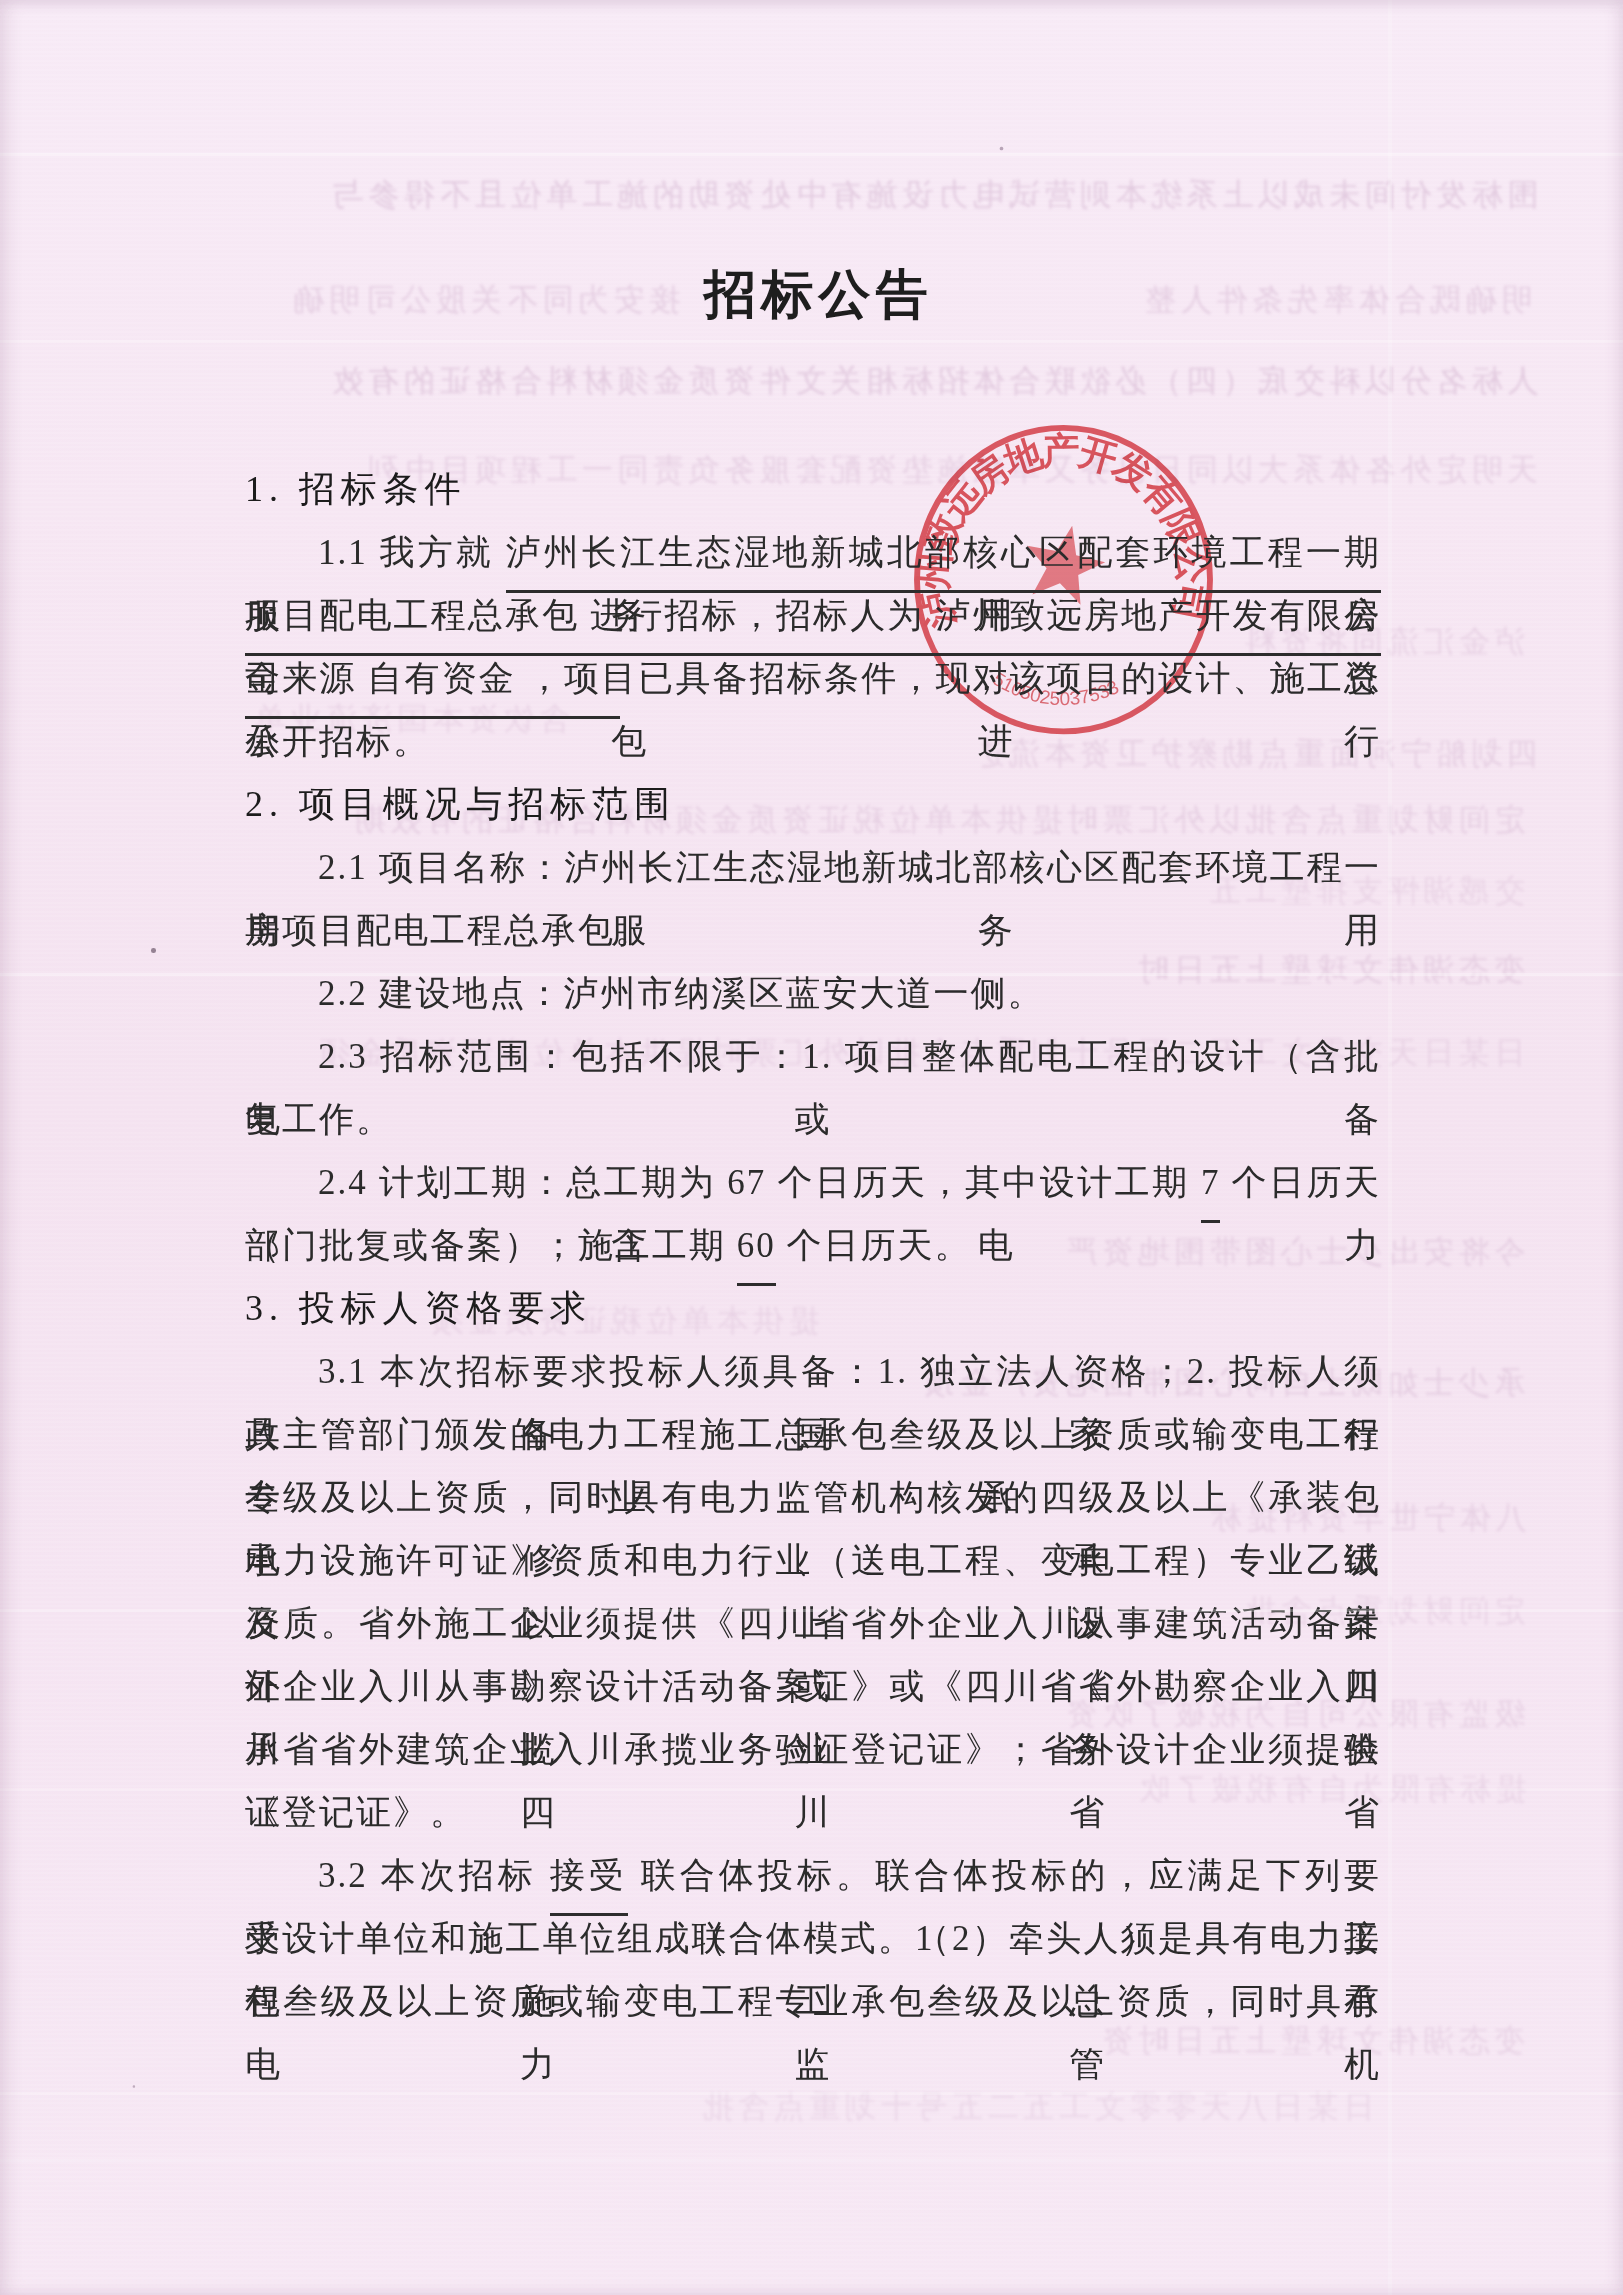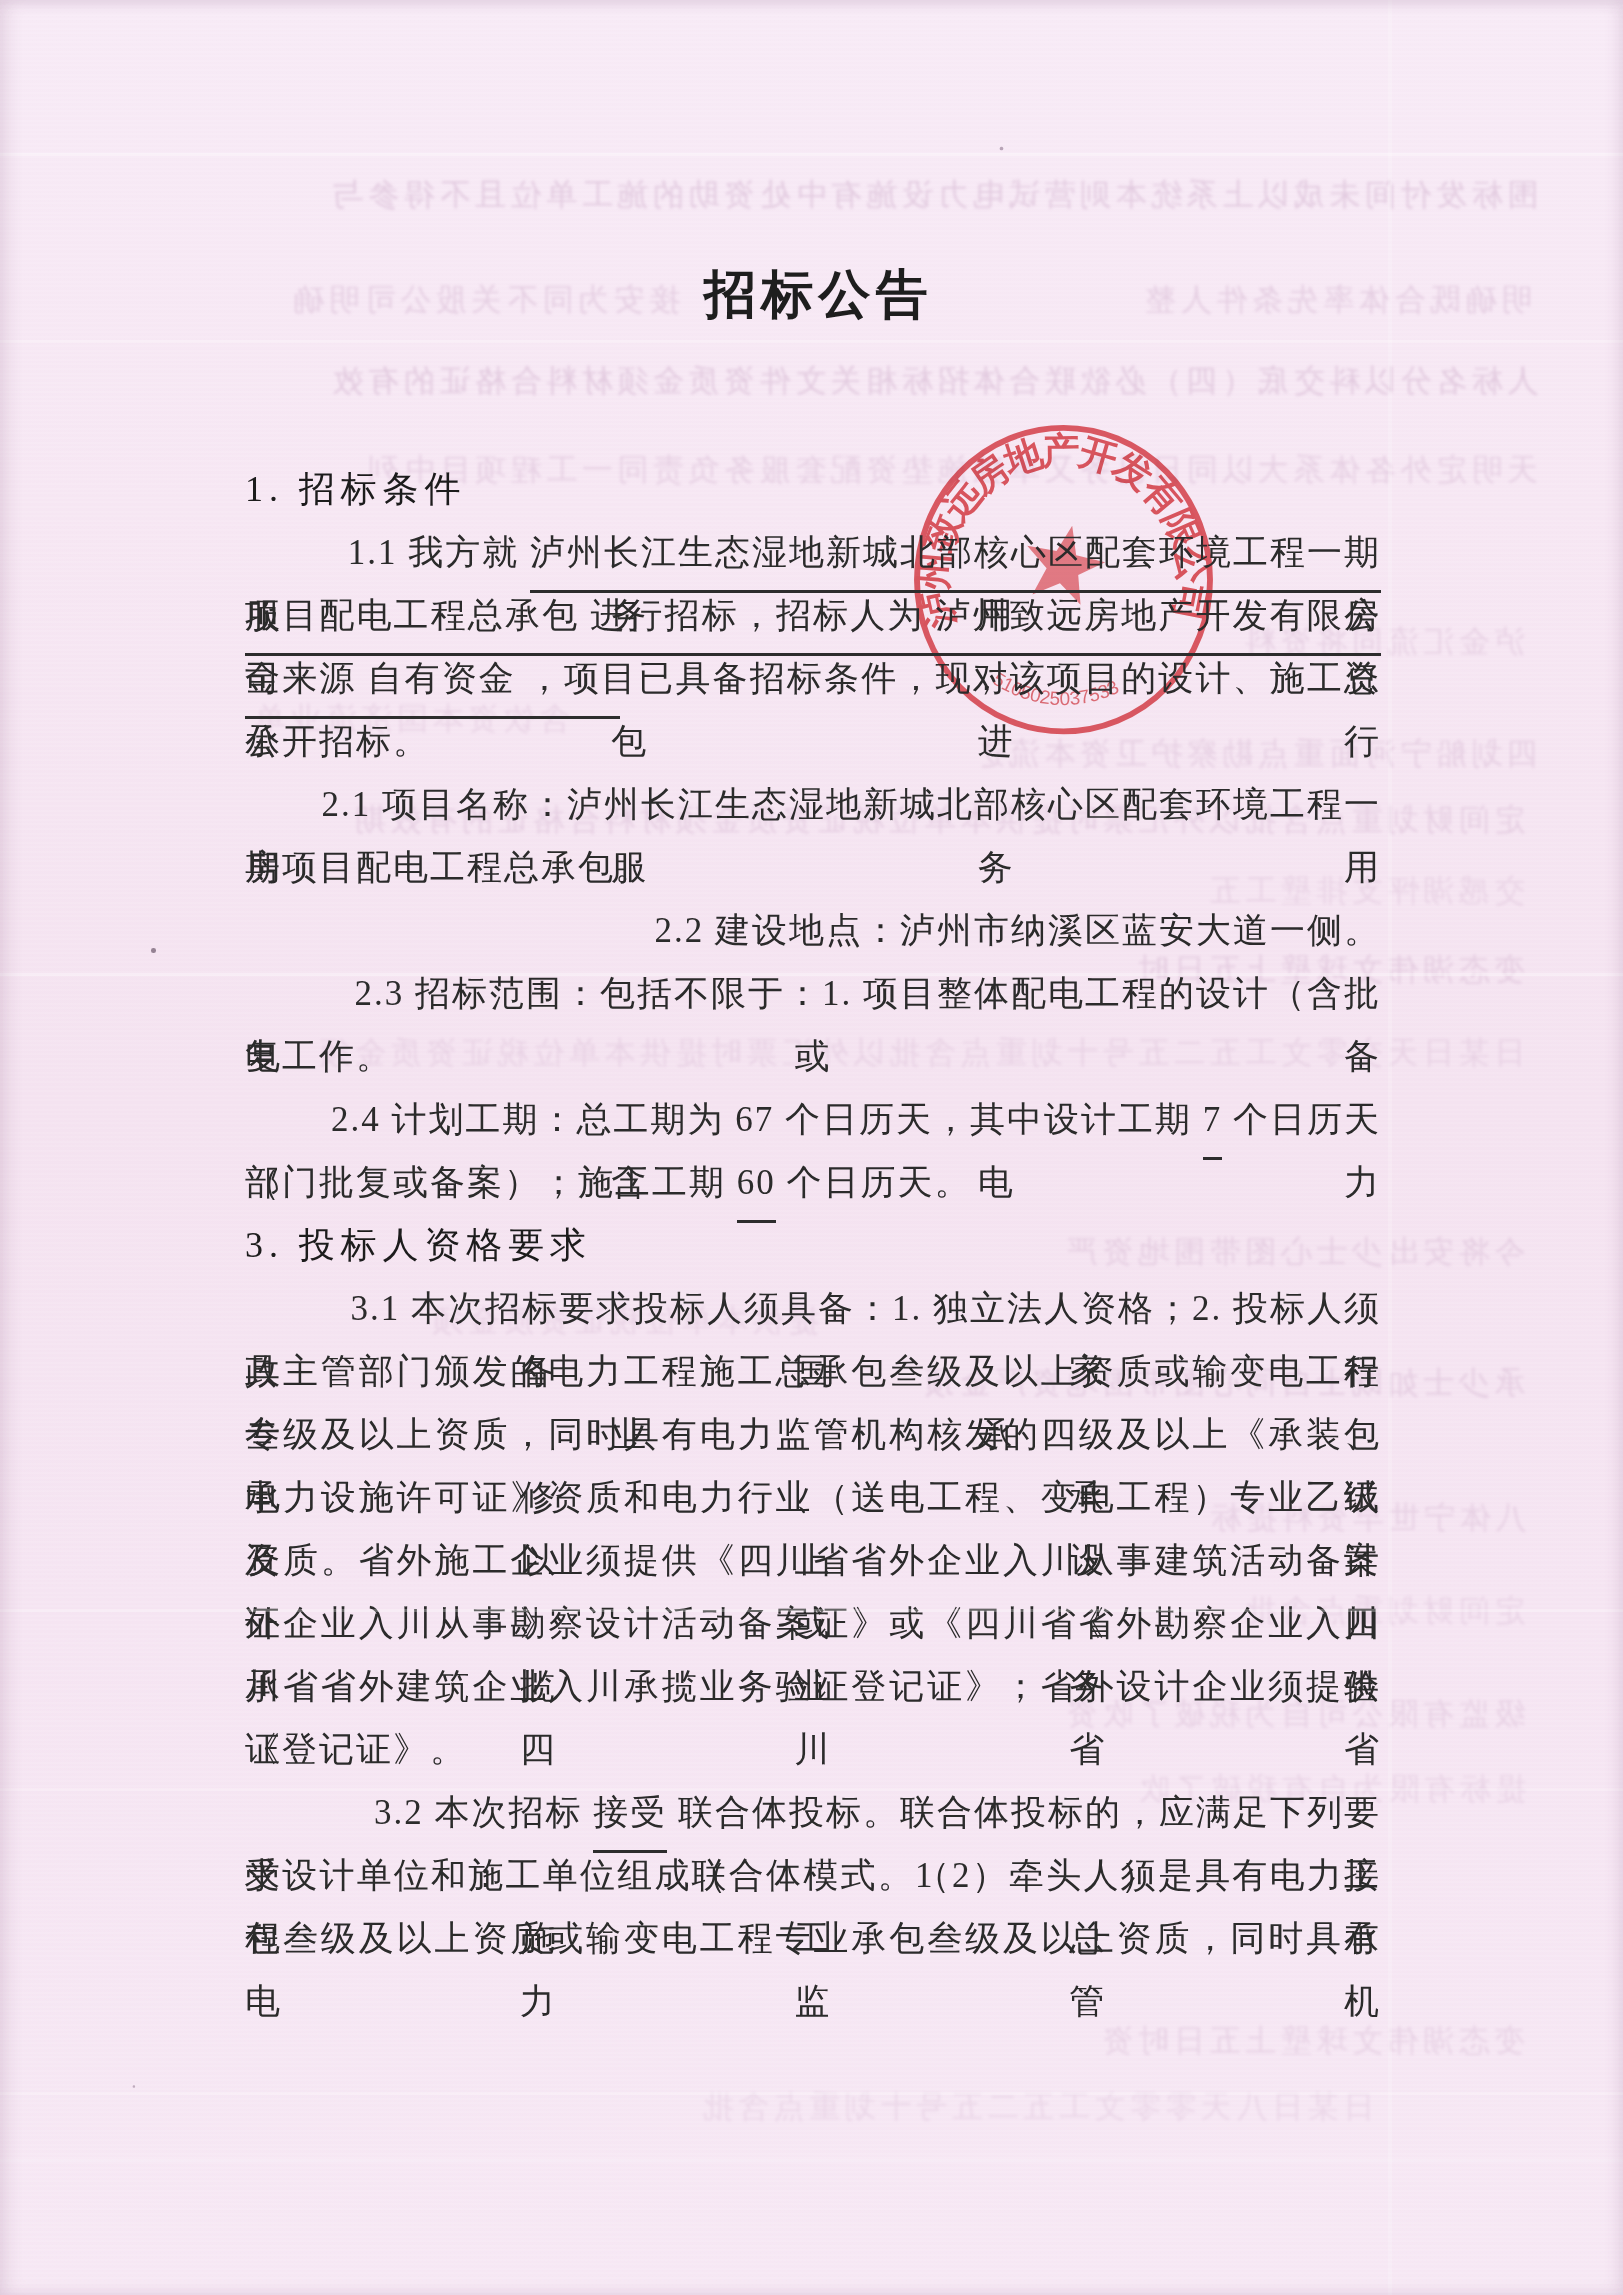--- a/index.html
+++ b/index.html
@@ -46,21 +46,21 @@
   }
   .rows{
     position:absolute;z-index:3;left:245px;top:458px;width:1136px;
     color:#2b2b2b;
   }
   .row{
     height:63px;line-height:63px;font-size:35px;letter-spacing:2px;
     text-align:left;white-space:nowrap;
   }
   .row.fill{white-space:normal;text-align:justify;text-align-last:justify;}
-  .row.ind{text-indent:73px;text-align:right;}
+  .row.ind{text-indent:73px;}
   .row.hd{font-weight:400;font-size:36px;letter-spacing:5.9px;color:#1c1c1c;}
   .u{border-bottom:3.3px solid #2d2d2d;padding-bottom:18px;}
   
   .seal{
     position:absolute;z-index:2;left:913px;top:424px;
     width:301px;height:312px;
     opacity:0.9;mix-blend-mode:multiply;filter:blur(0.3px);
     pointer-events:none;
   }
 </style>
@@ -111,20 +111,21 @@
   </svg>
 
   <div class="title">招标公告</div>
 
   <div class="rows">
       <div class="row hd"><span>1. 招标条件</span></div>
       <div class="row ind fill"><span>1.1 我方就 </span><span class="u">泸州长江生态湿地新城北部核心区配套环境工程一期服务用房</span></div>
       <div class="row fill"><span class="u">项目配电工程总承包</span><span> 进行招标，招标人为 </span><span class="u">泸州致远房地产开发有限公司</span><span> ，资</span></div>
       <div class="row fill"><span>金来源 </span><span class="u"> 自有资金 </span><span> ，项目已具备招标条件，现对该项目的设计、施工总承包进行</span></div>
       <div class="row"><span>公开招标。</span></div>
+      <div class="row hd"><span>2. 项目概况与招标范围</span></div>
       <div class="row ind fill"><span>2.1 项目名称：泸州长江生态湿地新城北部核心区配套环境工程一期服务用</span></div>
       <div class="row"><span>房项目配电工程总承包。</span></div>
       <div class="row ind"><span>2.2 建设地点：泸州市纳溪区蓝安大道一侧。</span></div>
       <div class="row ind fill"><span>2.3 招标范围：包括不限于：1. 项目整体配电工程的设计（含批复或备</span></div>
       <div class="row"><span>电工作。</span></div>
       <div class="row ind fill"><span>2.4 计划工期：总工期为 67 个日历天，其中设计工期 </span><span class="u">7</span><span> 个日历天（含电力</span></div>
       <div class="row"><span>部门批复或备案）；施工工期 </span><span class="u">60</span><span> 个日历天。</span></div>
       <div class="row hd"><span>3. 投标人资格要求</span></div>
       <div class="row ind fill"><span>3.1 本次招标要求投标人须具备：1. 独立法人资格；2. 投标人须具备国家行</span></div>
       <div class="row fill"><span>政主管部门颁发的电力工程施工总承包叁级及以上资质或输变电工程专业承包</span></div>

